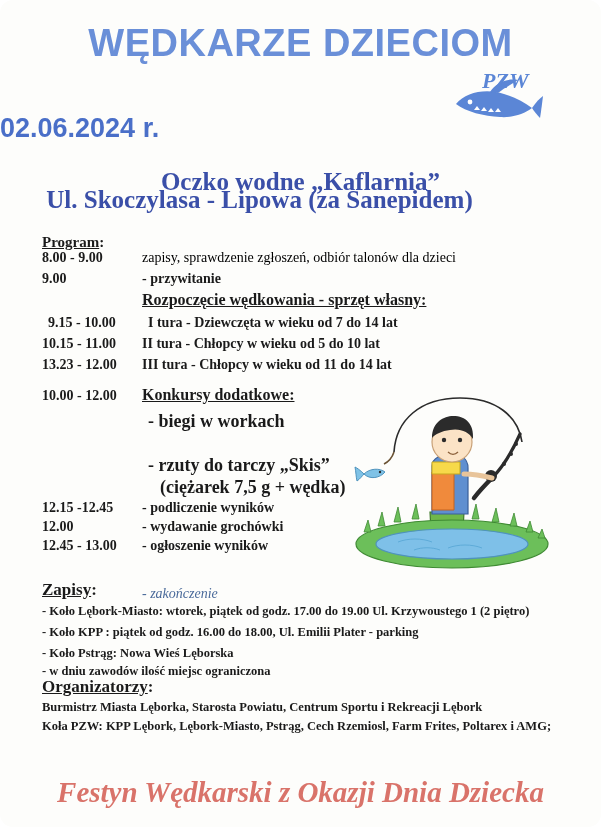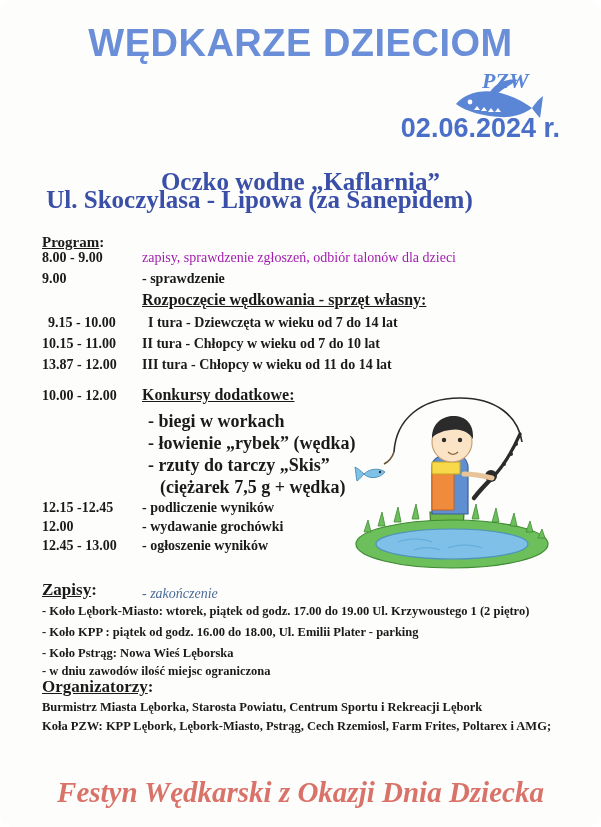--- a/index.html
+++ b/index.html
@@ -34,21 +34,21 @@
     letter-spacing: 0.5px;
     color: #6a8fd8;
     white-space: nowrap;
   }
 
   .event-date {
     position: absolute;
     top: 113px;
     left: 0;
     width: 560px;
-    text-align: right;
+    text-align: left;
     font-family: "Liberation Sans", sans-serif;
     font-weight: bold;
     font-size: 27px;
     color: #4a6fc8;
   }
 
   .venue-line1 {
     position: absolute;
     top: 160px;
     left: 0;
@@ -108,21 +108,21 @@
     color: #1a1a1a;
     white-space: nowrap;
   }
   .prog-row .time {
     display: inline-block;
     width: 100px;
   }
   .prog-row .desc {
     display: inline-block;
   }
-  .red-text { color: #a21caf; font-weight: normal; }
+  .red-text { color: #000000; font-weight: normal; }
   .blue-italic { color: #4a6a9a; font-style: italic; font-weight: normal; }
 
   .sub-heading {
     position: absolute;
     left: 142px;
     font-family: "Liberation Serif", serif;
     font-weight: bold;
     font-size: 16px;
     text-decoration: underline;
     color: #1a1a1a;
@@ -214,42 +214,41 @@
 
   <div id="program-heading" class="section-heading">
     <span class="ul">Program</span><span>:</span>
   </div>
 
   <div class="prog-row" style="top:250px;">
     <span class="time">8.00 - 9.00</span><span class="desc red-text">zapisy, sprawdzenie zgłoszeń, odbiór talonów dla dzieci</span>
   </div>
 
   <div class="prog-row" style="top:271px;">
-    <span class="time">9.00</span><span class="desc">- sprawdzenie</span>
+    <span class="time">9.00</span><span class="desc">- przywitanie</span>
   </div>
 
   <div class="sub-heading" style="top:291px;">Rozpoczęcie wędkowania - sprzęt własny:</div>
 
   <div class="prog-row" style="top:315px; left:48px;">
     <span class="time">9.15 - 10.00</span><span class="desc">I tura   -  Dziewczęta w wieku od 7 do 14 lat</span>
   </div>
   <div class="prog-row" style="top:336px; left:42px;">
-    <span class="time">10.15 - 11.00</span><span class="desc">II tura  - Chłopcy w wieku od 7 do 10 lat</span>
+    <span class="time">10.15 - 11.00</span><span class="desc">II tura  - Chłopcy w wieku od 5 do 10 lat</span>
   </div>
   <div class="prog-row" style="top:357px; left:42px;">
-    <span class="time">13.87 - 12.00</span><span class="desc">III tura - Chłopcy w wieku od 11 do 14 lat</span>
+    <span class="time">13.23 - 12.00</span><span class="desc">III tura - Chłopcy w wieku od 11 do 14 lat</span>
   </div>
 
   <div class="prog-row" style="top:388px; left:42px;">
     <span class="time">10.00 - 12.00</span>
   </div>
   <div class="sub-heading" style="top:386px;">Konkursy dodatkowe:</div>
 
   <div class="bullet-line" style="top:411px;">- biegi w workach</div>
-  <div class="bullet-line" style="top:433px;">- łowienie „rybek” (wędka)</div>
   <div class="bullet-line" style="top:455px;">- rzuty do tarczy „Skis”</div>
   <div class="bullet-line extra-indent" style="top:477px;">(ciężarek 7,5 g + wędka)</div>
 
   <div class="prog-row" style="top:500px;">
     <span class="time">12.15 -12.45</span><span class="desc">-  podliczenie wyników</span>
   </div>
   <div class="prog-row" style="top:519px;">
     <span class="time">12.00</span><span class="desc">- wydawanie grochówki</span>
   </div>
   <div class="prog-row" style="top:538px;">

